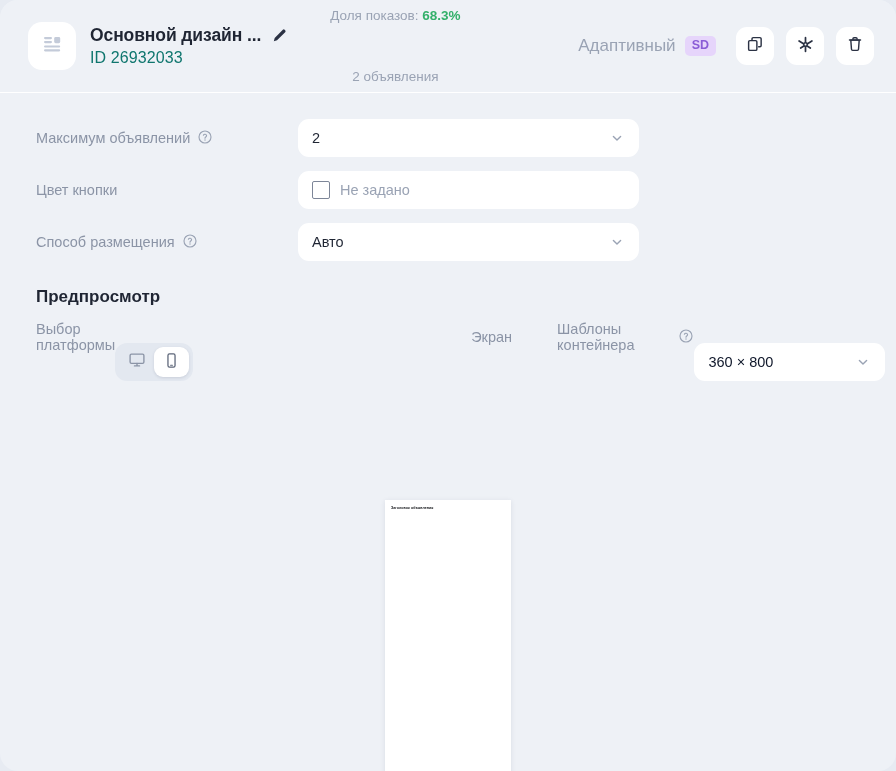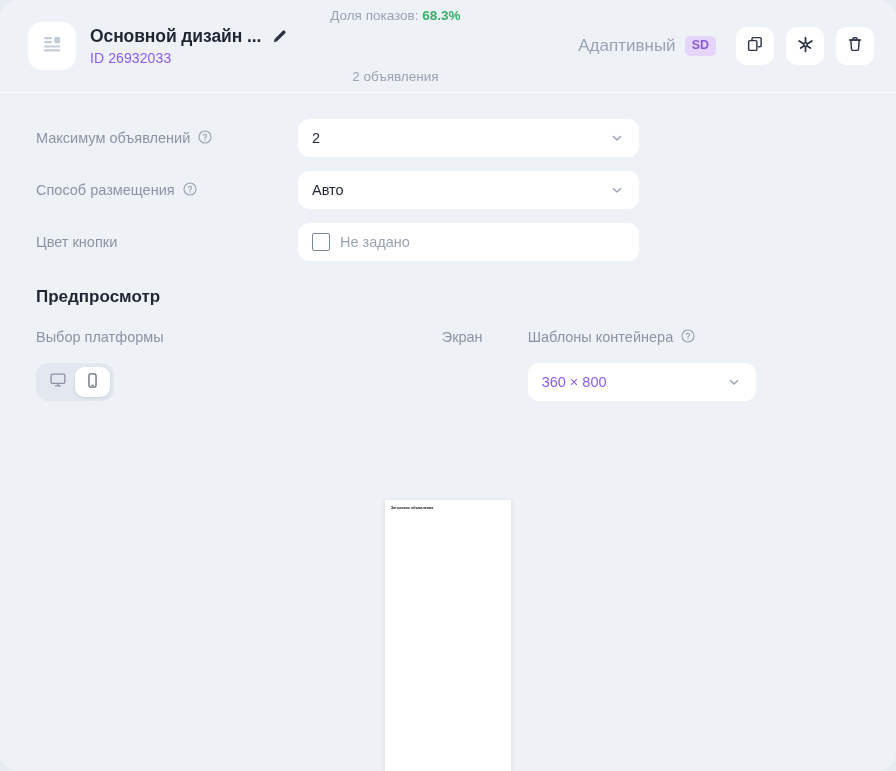--- a/index.html
+++ b/index.html
@@ -39,22 +39,22 @@
   .title-text {
     font-size: 17.5px;
     font-weight: 700;
     color: #1f2533;
     letter-spacing: -0.1px;
     white-space: nowrap;
   }
   .edit-icon { display: flex; align-items: center; cursor: pointer; }
   .sub-id {
     margin-top: 3px;
-    font-size: 14px;
-    color: #8b5cf6;
+    font-size: 16px;
+    color: #0f766e;
     letter-spacing: 0.1px;
   }
   .stats { display: flex; align-items: center; margin-left: 42px; gap: 46px; flex-direction: column; }
   .stat {
     font-size: 13.5px;
     color: #9aa3b4;
     white-space: nowrap;
   }
   .stat .pct { color: #33b06a; font-weight: 600; }
   .right-group {
@@ -125,21 +125,21 @@
     margin-top: 26px;
     font-size: 17px;
     font-weight: 700;
     color: #1f2533;
   }
   .preview-controls {
     margin-top: 20px;
     display: flex;
     align-items: flex-start;
   }
-  .pc-block { display: flex; flex-direction: column; justify-content: center; }
+  .pc-block { display: flex; flex-direction: row; justify-content: center; }
   .pc-label {
     font-size: 14.5px;
     color: #8b94a6;
     display: flex; align-items: center; gap: 7px;
     height: 20px;
   }
   .platform-toggle {
     margin-top: 16px;
     display: flex;
     background: #e3e8f0;
@@ -179,21 +179,21 @@
   }
   .block-tpl { margin-left: 45px; }
   .tpl-select {
     margin-top: 16px;
     width: 228px; height: 38px;
     background: #ffffff;
     border-radius: 11px;
     display: flex; align-items: center;
     padding: 0 14px;
     font-size: 14.5px;
-    color: #8b5cf6;
+    color: #0f172a;
     cursor: pointer;
   }
   .tpl-select .chev { margin-left: auto; display: flex; }
 
   .preview-stage {
     position: absolute;
     left: 385px;
     top: 407px;
     width: 126px;
     height: 281px;
@@ -304,46 +304,46 @@
         <span class="chev">
           <svg width="16" height="16" viewBox="0 0 24 24" fill="none">
             <path d="M6.6 9.6L12 15l5.4-5.4" stroke="#9aa3b4" stroke-width="2.1" stroke-linecap="round" stroke-linejoin="round"></path>
           </svg>
         </span>
       </div>
     </div>
 
     <div class="field-row">
       <div class="field-label">
+        <span>Цвет кнопки</span>
+      </div>
+      <div class="control">
+        <span class="swatch-empty"></span>
+        <span class="placeholder">Не задано</span>
+      </div>
+    </div>
+
+    <div class="field-row">
+      <div class="field-label">
         <span>Способ размещения</span>
         <span>
           <svg width="16" height="16" viewBox="0 0 24 24" fill="none">
             <circle cx="12" cy="12" r="9" stroke="#9aa3b4" stroke-width="1.7"></circle>
             <path d="M9.6 9.4a2.5 2.5 0 0 1 4.8.9c0 1.7-2.4 1.9-2.4 3.4" stroke="#9aa3b4" stroke-width="1.7" stroke-linecap="round"></path>
             <circle cx="12" cy="16.6" r="1.05" fill="#9aa3b4"></circle>
           </svg>
         </span>
       </div>
       <div class="control">
         <span>Авто</span>
         <span class="chev">
           <svg width="16" height="16" viewBox="0 0 24 24" fill="none">
             <path d="M6.6 9.6L12 15l5.4-5.4" stroke="#9aa3b4" stroke-width="2.1" stroke-linecap="round" stroke-linejoin="round"></path>
           </svg>
         </span>
-      </div>
-    </div>
-
-    <div class="field-row">
-      <div class="field-label">
-        <span>Цвет кнопки</span>
-      </div>
-      <div class="control">
-        <span class="swatch-empty"></span>
-        <span class="placeholder">Не задано</span>
       </div>
     </div>
 
     <div class="preview-title">Предпросмотр</div>
 
     <div class="preview-controls">
 
       <div class="pc-block">
         <div class="pc-label">Выбор платформы</div>
         <div class="platform-toggle">

